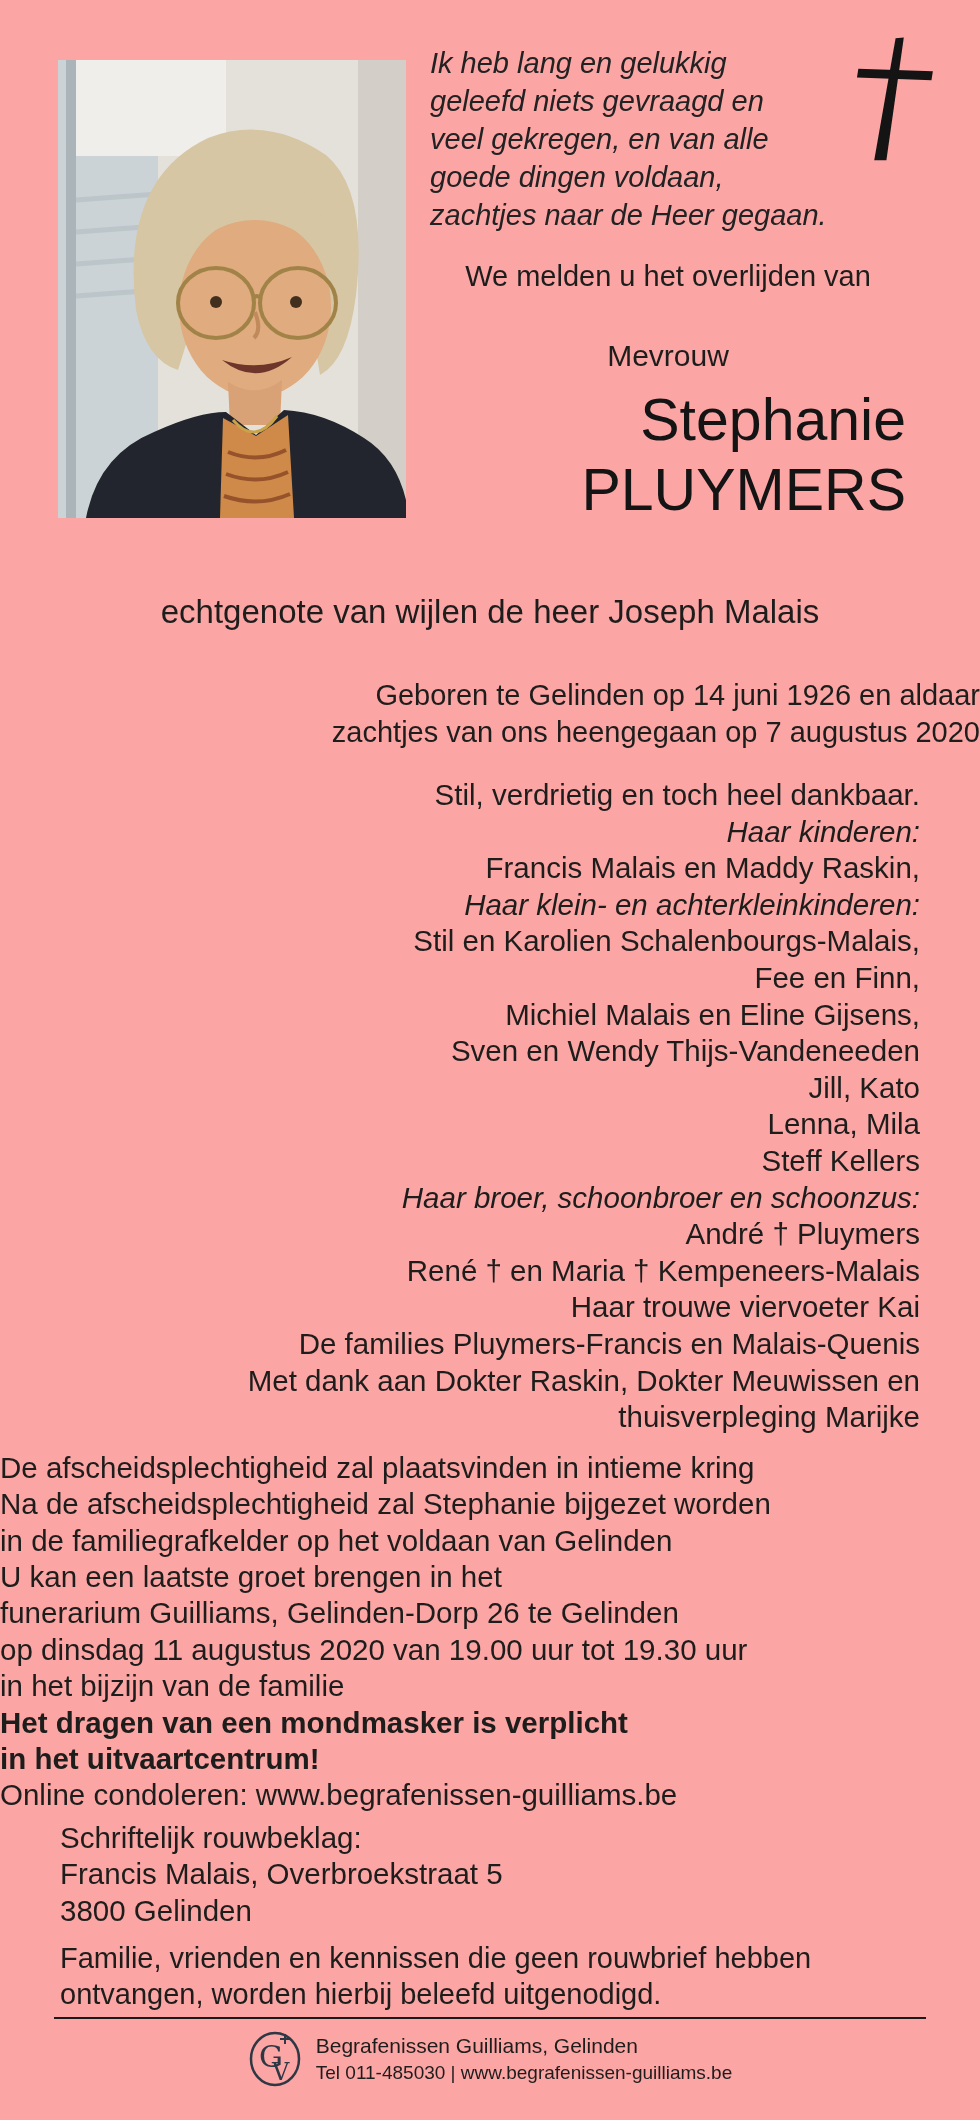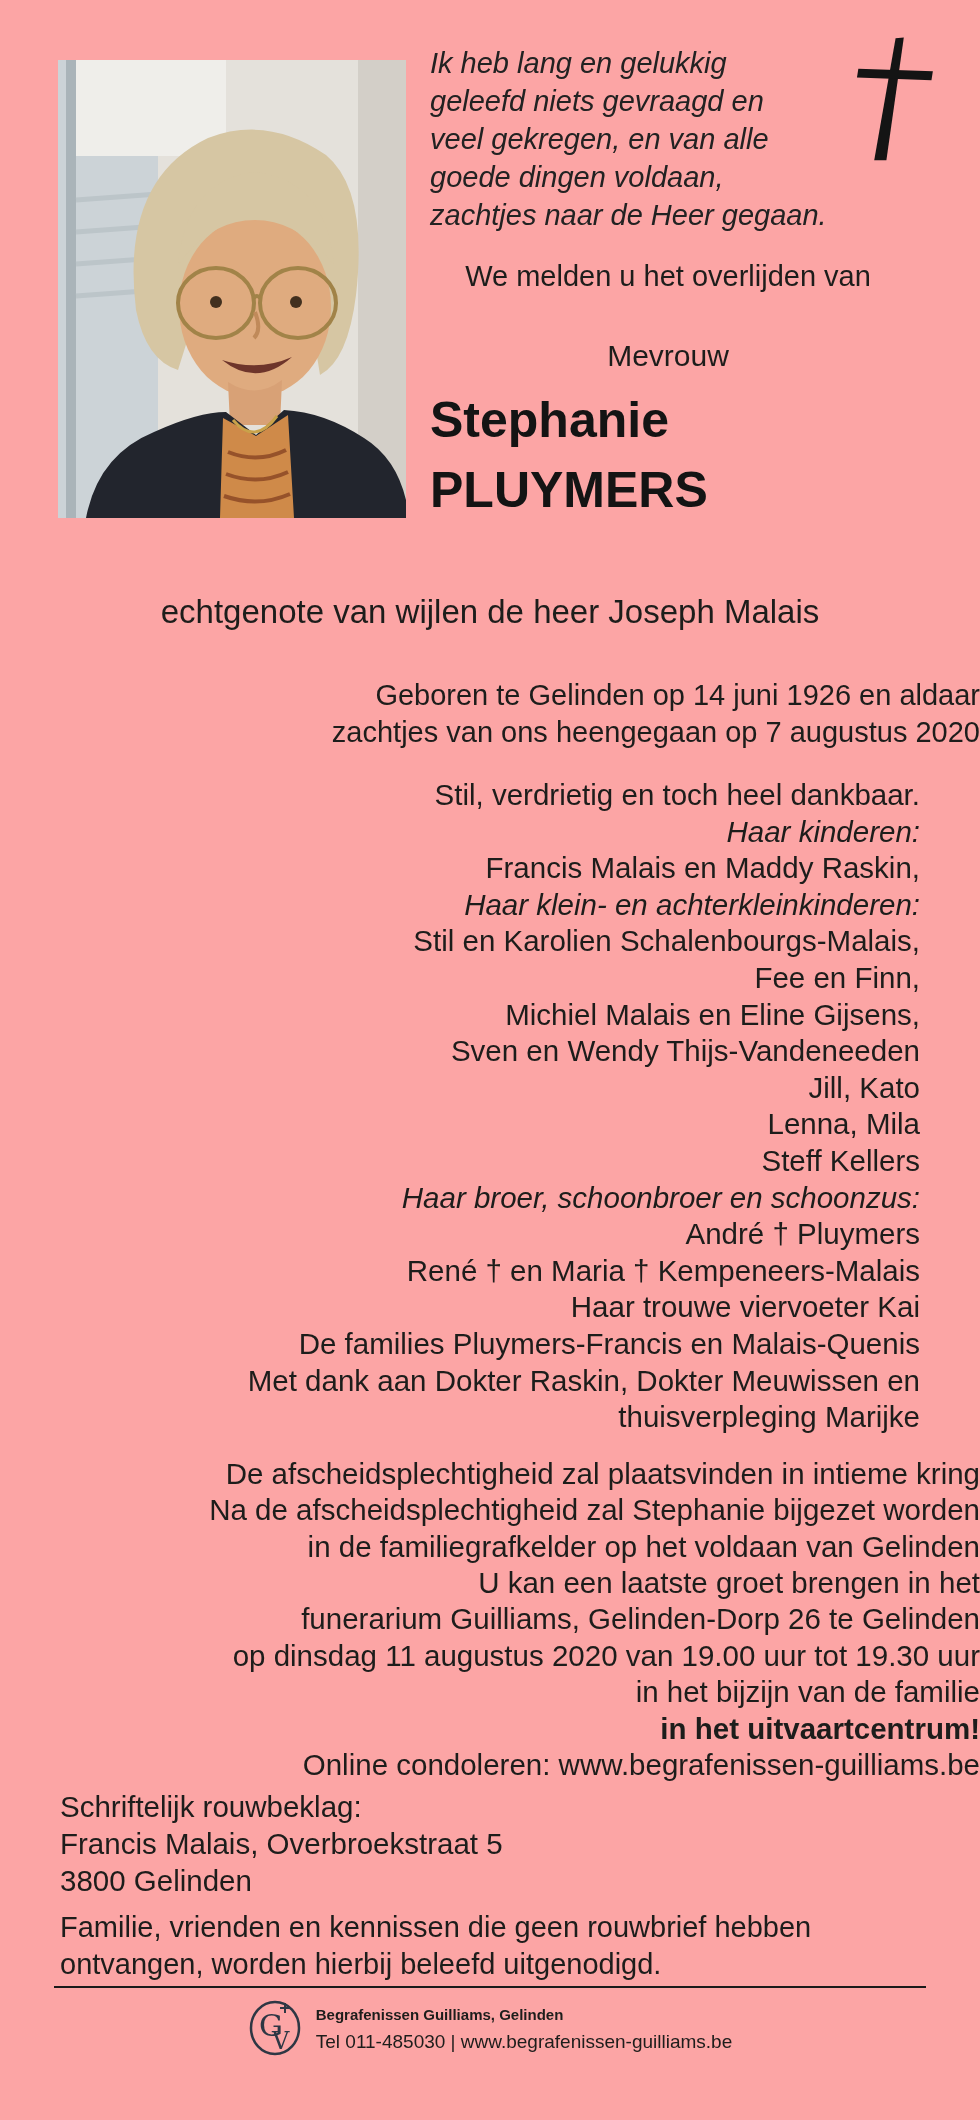--- a/index.html
+++ b/index.html
@@ -21,46 +21,46 @@
   }
   .photo svg { display:block; }
   .cross { position:absolute; right:44px; top:34px; }
   .right-col {
     position:absolute; left:430px; top:44px; width:476px;
   }
   .quote { font-style:italic; font-size:29px; line-height:38px; color:#222; }
   .announce { text-align:center; font-size:29px; margin-top:26px; }
   .salutation { text-align:center; font-size:30px; margin-top:46px; }
   .name {
-    text-align:left; font-weight:bold; font-size:50px; line-height:70px;
+    text-align:right; font-weight:normal; font-size:59px; line-height:70px;
     margin-top:12px; color:#141414;
   }
   
   .spouse { text-align:center; font-size:33px; margin-top:58px; }
   .life { text-align:right; font-size:29px; line-height:37px; margin-top:46px; }
   
   .family { margin:26px 60px 0 60px; font-size:29.5px; line-height:36.6px;text-align:right; }
   .family .it { font-style:italic; }
   .family .ind1 { padding-left:45px; }
   .family .ind2 { padding-left:100px; }
   .family .ind3 { padding-left:120px; }
   
-  .ceremony { text-align:right; font-size:29.5px; line-height:36.4px; margin-top:20px; }
+  .ceremony { text-align:left; font-size:29.5px; line-height:36.4px; margin-top:14px; }
   .ceremony .b { font-weight:bold; }
   
   .correspondence { margin:6px 60px 0 60px; font-size:29.5px; line-height:36.6px; }
   .invitation { margin:10px 60px 0 60px; font-size:29px; line-height:36.6px; }
   
   .footer-rule { border-top:2px solid #1a1a1a; margin:4px 54px 0 54px; }
   .footer {
     display:flex; justify-content:center; align-items:center;
     gap:14px; padding-top:8px;
   }
   .footer-text { text-align:left; }
-  .footer-company { font-weight:bold; font-size:15px; line-height:28px; }
+  .footer-company { font-weight:normal; font-size:21px; line-height:28px; }
   .footer-contact { font-size:19px; line-height:26px; }
 </style>
 </head>
 <body>
 
 <div class="page">
 
   <div class="top">
 
     <div class="photo">
@@ -153,20 +153,21 @@
   </div>
 
   <div class="ceremony">
     <div>De afscheidsplechtigheid zal plaatsvinden in intieme kring</div>
     <div>Na de afscheidsplechtigheid zal Stephanie bijgezet worden</div>
     <div>in de familiegrafkelder op het voldaan van Gelinden</div>
     <div>U kan een laatste groet brengen in het</div>
     <div>funerarium Guilliams, Gelinden-Dorp 26 te Gelinden</div>
     <div>op dinsdag 11 augustus 2020 van 19.00 uur tot 19.30 uur</div>
     <div>in het bijzijn van de familie</div>
+    <div class="b">Het dragen van een mondmasker is verplicht</div>
     <div class="b">in het uitvaartcentrum!</div>
     <div>Online condoleren: www.begrafenissen-guilliams.be</div>
   </div>
 
   <div class="correspondence">
     <div>Schriftelijk rouwbeklag:</div>
     <div>Francis Malais, Overbroekstraat 5</div>
     <div>3800 Gelinden</div>
   </div>
 

